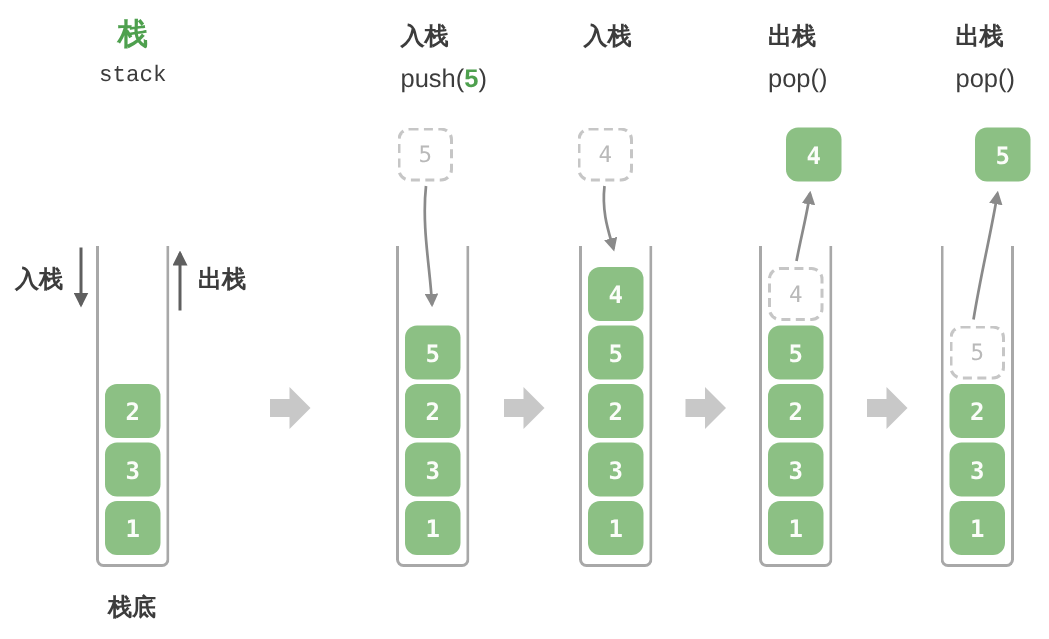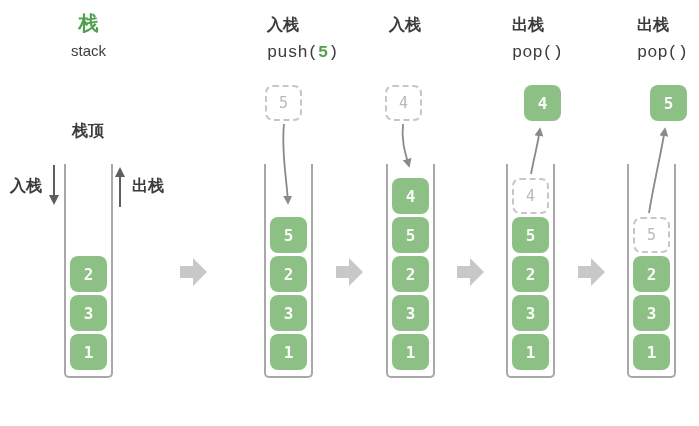--- a/index.html
+++ b/index.html
@@ -3,28 +3,28 @@
 <meta charset="utf-8">
 <style>
   html,body{margin:0;padding:0;background:#fff;}
   .canvas{
     position:relative;width:699px;height:426px;background:#ffffff;overflow:hidden;
     font-family:"Liberation Sans",sans-serif;color:#3c3c3c;
   }
   
   .title-block{position:absolute;left:40px;top:10px;width:97px;text-align:center;}
   .title-zh{font-size:20px;font-weight:bold;color:#4ea04e;line-height:26px;}
-  .title-en{font-family:Liberation Sans, sans-serif;font-size:15px;color:#3c3c3c;margin-top:6px;}
+  .title-en{font-family:Liberation Mono, monospace;font-size:15px;color:#3c3c3c;margin-top:6px;}
   
   .lbl{position:absolute;font-size:16px;font-weight:bold;color:#3c3c3c;}
   .lbl-center{width:64px;text-align:center;}
   
   .col-header{position:absolute;top:14px;width:120px;}
   .col-header .op{display:block;font-size:16px;font-weight:bold;line-height:21px;margin-bottom:8px;color:#3c3c3c;}
-  .col-header .call{display:block;font-family:Liberation Mono, monospace;font-size:17px;color:#3c3c3c;}
+  .col-header .call{display:block;font-family:Liberation Sans, sans-serif;font-size:17px;color:#3c3c3c;}
   .col-header .call .arg{color:#4ea04e;font-weight:bold;}
   
   .tube{
     position:absolute;top:164px;width:49px;height:214px;box-sizing:border-box;
     border-left:2px solid #a8a8a8;border-right:2px solid #a8a8a8;border-bottom:2px solid #a8a8a8;
     border-radius:0 0 5px 5px;background:#ffffff;
   }
   
   .item{
     position:absolute;width:37px;height:36px;box-sizing:border-box;border-radius:8px;
@@ -47,21 +47,21 @@
 </head>
 <body>
 
 <div class="canvas">
 
   <div class="title-block">
     <div class="title-zh">栈</div>
     <div class="title-en">stack</div>
   </div>
 
-  <div class="lbl lbl-center" style="left:56px;top:121px;">栈顶</div>
+  <div class="lbl lbl-center" style="left:56px;top:395px;">栈底</div>
   <div class="lbl" style="left:10px;top:176px;">入栈</div>
   <div class="lbl" style="left:132px;top:176px;">出栈</div>
 
   <div class="col-header" style="left:267px;">
     <span class="op">入栈</span>
     <span class="call"><span>push(</span><span class="arg">5</span><span>)</span></span>
   </div>
   <div class="col-header" style="left:389px;">
     <span class="op">入栈</span>
   </div>

